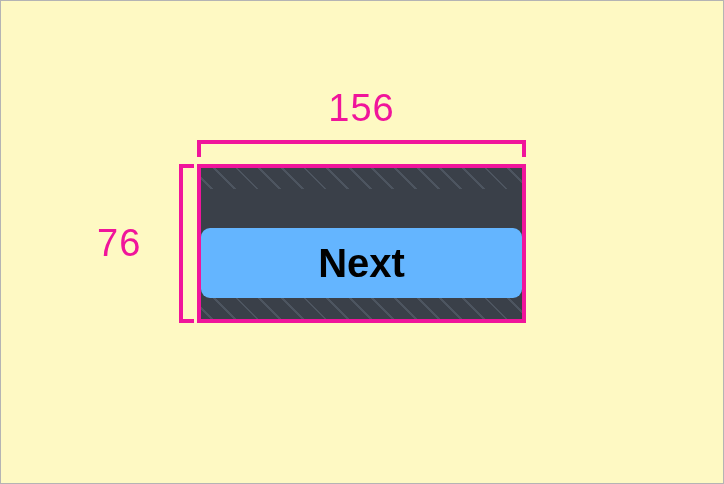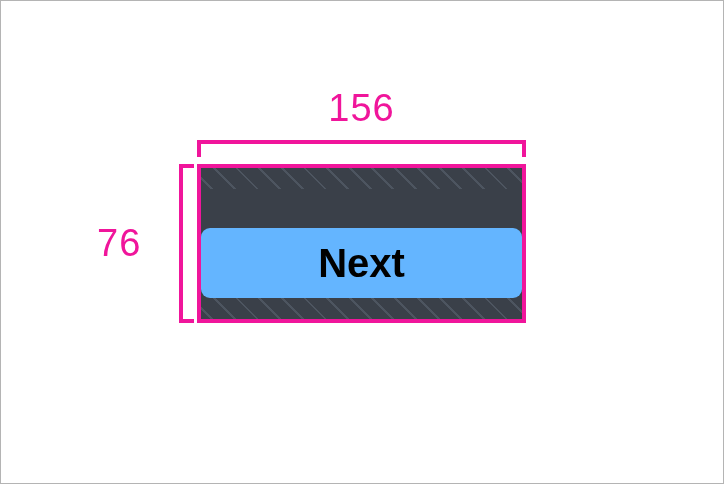--- a/index.html
+++ b/index.html
@@ -11,21 +11,21 @@
     width: 724px;
     height: 484px;
     overflow: hidden;
     font-family: "Liberation Sans", sans-serif;
   }
 
   #canvas {
     position: relative;
     width: 724px;
     height: 484px;
-    background: #ffffff;
+    background: #fef9c3;
     box-sizing: border-box;
     border: 1px solid #b4b4b4;
     overflow: hidden;
   }
 
   
   #spec-box {
     position: absolute;
     left: 196px;
     top: 163px;

